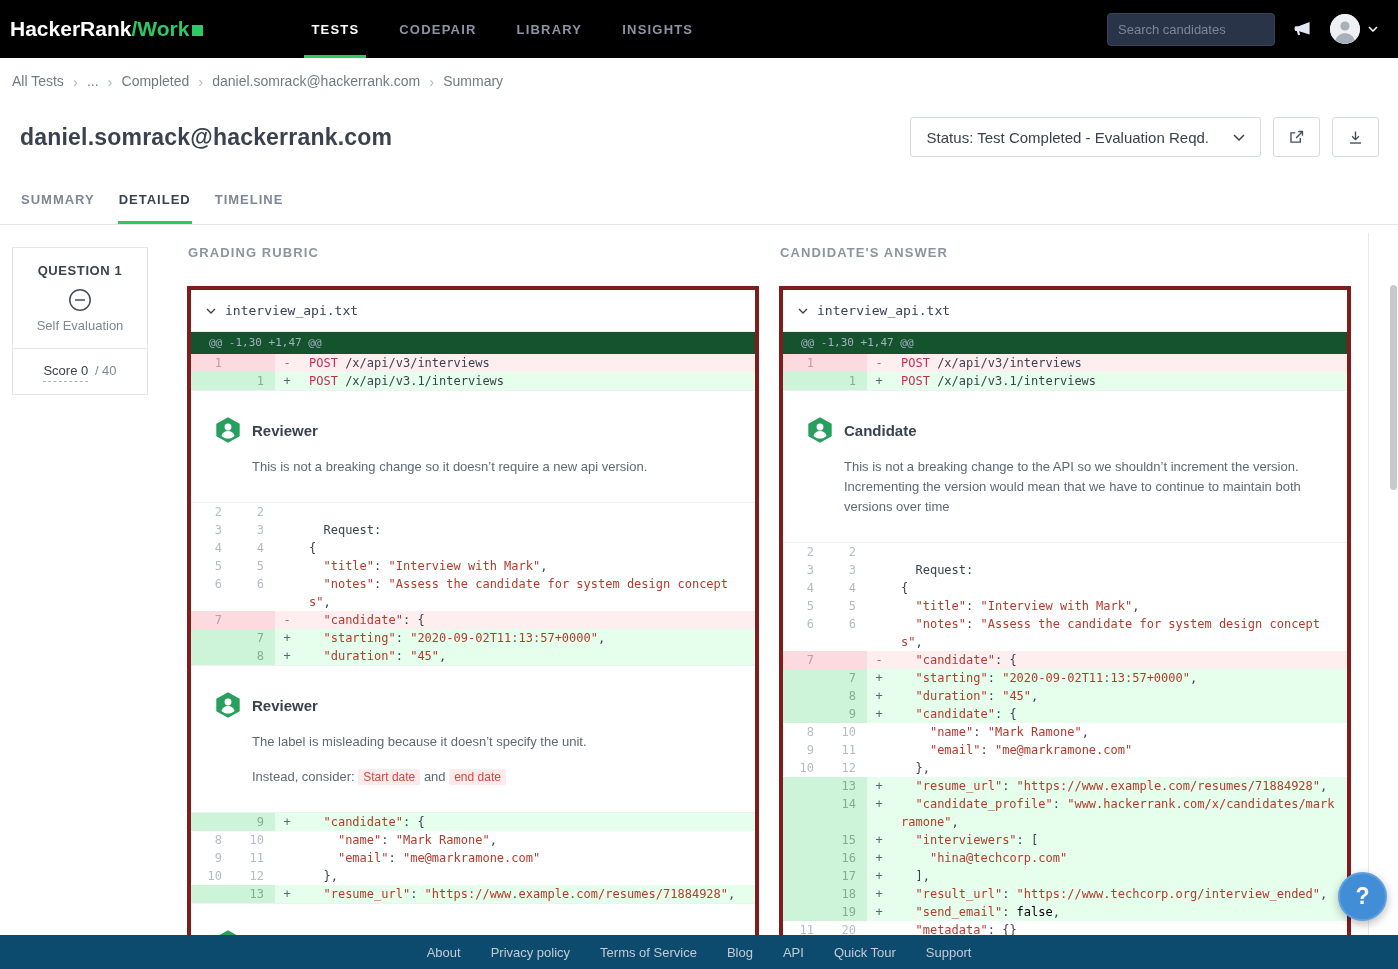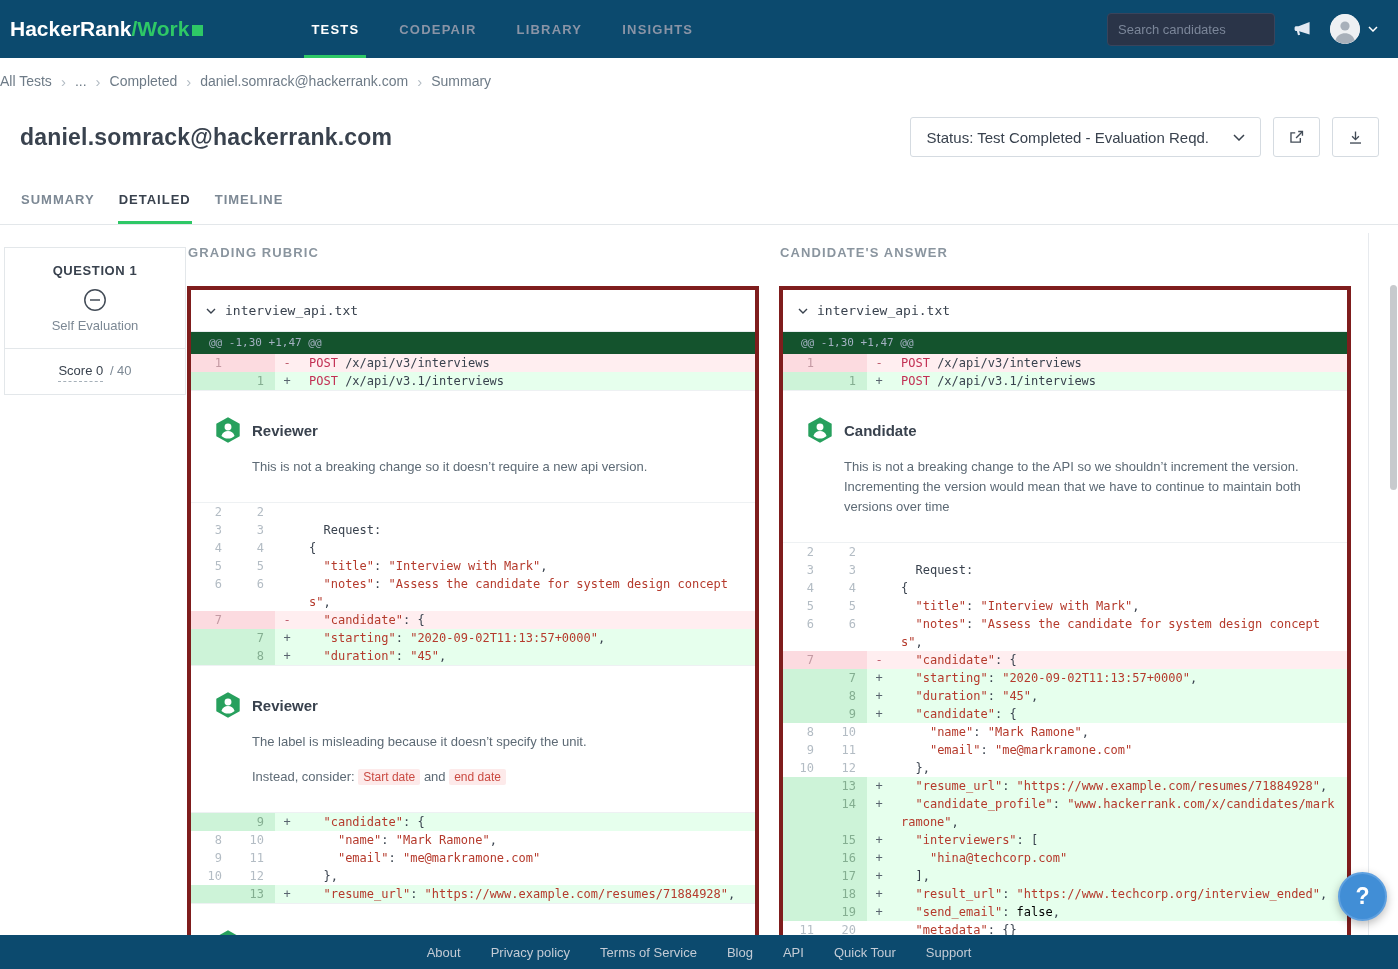--- a/index.html
+++ b/index.html
@@ -1,59 +1,59 @@
 <!DOCTYPE html>
 <html><head>
 <meta charset="utf-8">
 <style>
 *{box-sizing:border-box;margin:0;padding:0}
 html,body{width:1398px;height:969px;overflow:hidden}
 body{font-family:"Liberation Sans",sans-serif;background:#fff;color:#39424e;position:relative}
 .page{position:absolute;inset:0;overflow:hidden}
 
 
-.navbar{position:absolute;top:0;left:0;right:0;height:58px;background:#0c4a6e;display:flex;align-items:center;padding:0 20px 0 10px}
+.navbar{position:absolute;top:0;left:0;right:0;height:58px;background:#000000;display:flex;align-items:center;padding:0 20px 0 10px}
 .brand{font-size:21px;font-weight:bold;color:#fff;white-space:nowrap;cursor:pointer}
 .b-green{color:#2ec866}
 .b-sq{display:inline-block;width:11px;height:11px;background:#2ec866;margin-left:3px}
 .nav-items{display:flex;height:100%;margin-left:88px}
 .nav-item{display:flex;align-items:center;height:100%;padding:0 20px;font-size:13px;font-weight:bold;letter-spacing:1.2px;color:#8a94a6;position:relative;cursor:pointer}
 .nav-item.active{color:#fff}
 .nav-item.active::after{content:"";position:absolute;left:13px;right:13px;bottom:0;height:3px;background:#2ec866}
 .nav-right{margin-left:auto;display:flex;align-items:center;gap:17px}
 .searchbox{width:168px;height:33px;background:#2a3448;border:1px solid #39445c;border-radius:4px;display:flex;align-items:center;padding:0 10px}
 .search-input{background:transparent;border:none;outline:none;color:#cdd5e0;font-size:13px;width:100%;font-family:inherit}
 .search-input::placeholder{color:#7b8699}
 .icon-btn{cursor:pointer;display:flex;align-items:center}
 .avatar{width:30px;height:30px;border-radius:50%;background:#eef0f3;display:flex;align-items:center;justify-content:center;overflow:hidden;cursor:pointer}
 .nav-caret{display:flex;align-items:center;cursor:pointer;margin-left:-9px}
 
 
-.crumbbar{position:absolute;top:58px;left:0;right:0;height:46px;display:flex;align-items:center;padding-left:0;font-size:14px}
+.crumbbar{position:absolute;top:58px;left:12px;right:0;height:46px;display:flex;align-items:center;padding-left:0;font-size:14px}
 .bc-item{color:#6e7b87;cursor:pointer;margin-right:9px}
 .bc-item[data-interactable="false"]{cursor:default}
 .bc-sep{color:#b3bcc4;margin-right:9px;font-size:15px}
 
 
 .titlebar{position:absolute;top:104px;left:0;right:0;height:66px;display:flex;align-items:center;justify-content:space-between;padding:0 19px 0 20px}
 .titlebar h1{font-size:23px;font-weight:bold;color:#39424e;letter-spacing:.2px}
 .title-actions{display:flex;align-items:flex-end}
 .status-btn{display:flex;align-items:center;height:40px;padding:0 15px 0 16px;background:#fff;border:1px solid #d5dbe1;border-radius:3px;font-family:inherit;font-size:15px;color:#39424e;cursor:pointer;gap:24px}
 .sq-btn{width:47px;height:40px;margin-left:12px;background:#fff;border:1px solid #d5dbe1;border-radius:3px;display:flex;align-items:center;justify-content:center;cursor:pointer}
 
 
 .tabsbar{position:absolute;top:170px;left:0;right:0;height:55px;border-bottom:1px solid #e3e7ea;display:flex;align-items:flex-end;padding-left:20px}
 .tab{margin-right:22px;padding:0 1px 17px;font-size:13px;font-weight:bold;letter-spacing:1px;color:#7c8894;position:relative;cursor:pointer}
 .tab.active{color:#39424e}
 .tab.active::after{content:"";position:absolute;left:0;right:0;bottom:0;height:3px;background:#2ec866}
 
 
 .content{position:absolute;top:225px;left:0;right:0;bottom:34px;overflow:hidden;background:#fff}
 .content-divider{position:absolute;top:8px;bottom:0;right:29px;width:1px;background:#e7eaee}
-.q-card{position:absolute;left:4px;top:22px;width:182px;border:1px solid #e3e7ea;background:#fff;text-align:center;cursor:pointer}
+.q-card{position:absolute;left:12px;top:22px;width:136px;border:1px solid #e3e7ea;background:#fff;text-align:center;cursor:pointer}
 .q-title{font-size:13px;font-weight:bold;letter-spacing:.6px;color:#39424e;margin-top:15px}
 .q-icon{margin:10px auto 6px;height:24px}
 .q-type{font-size:13px;color:#7c8894;padding-bottom:15px;border-bottom:1px solid #e3e7ea}
 .q-score{padding:14px 0 16px;font-size:13px}
 .q-score-main{color:#39424e;border-bottom:1px dashed #a6b0b9;padding-bottom:3px}
 .q-score-total{color:#7c8894;margin-left:3px}
 
 .col{position:absolute;top:0;width:572px}
 .col-left{left:187px}
 .col-right{left:779px}

